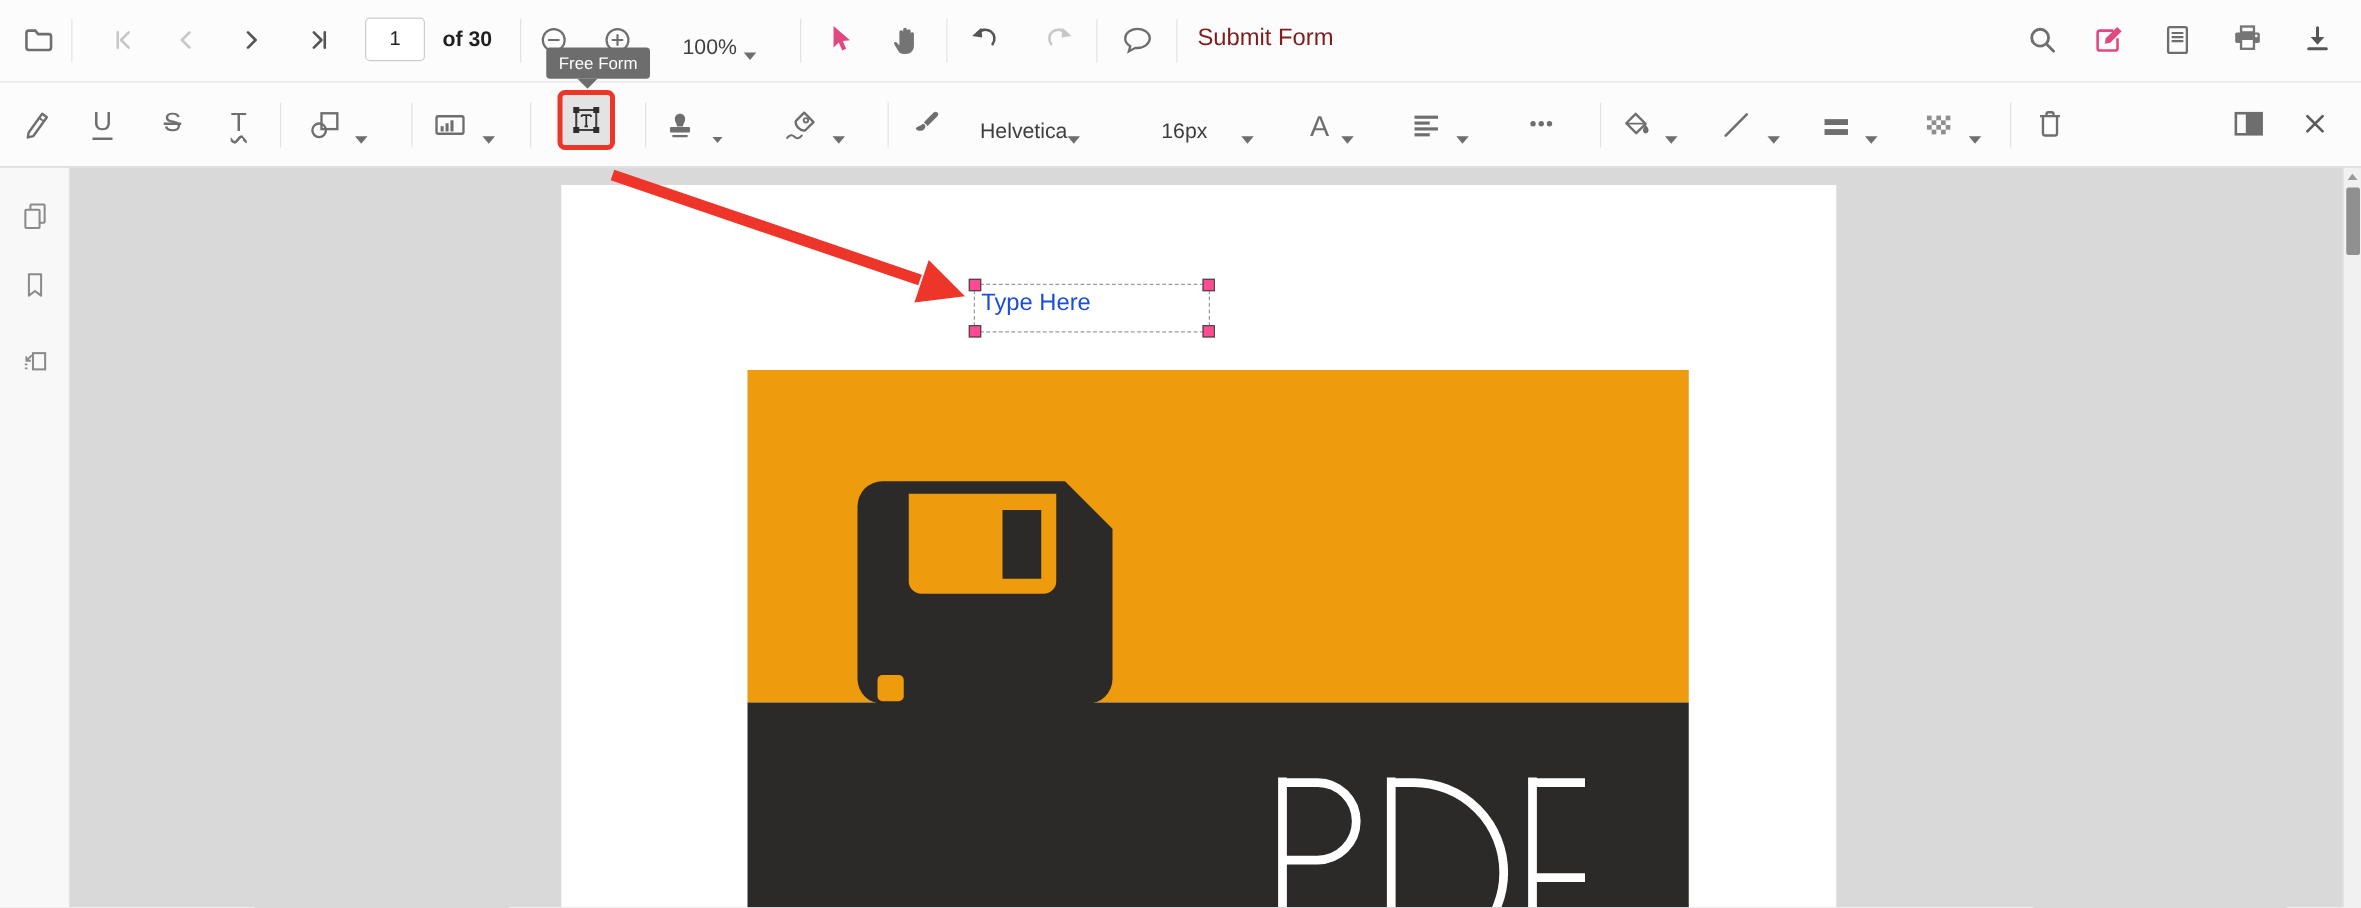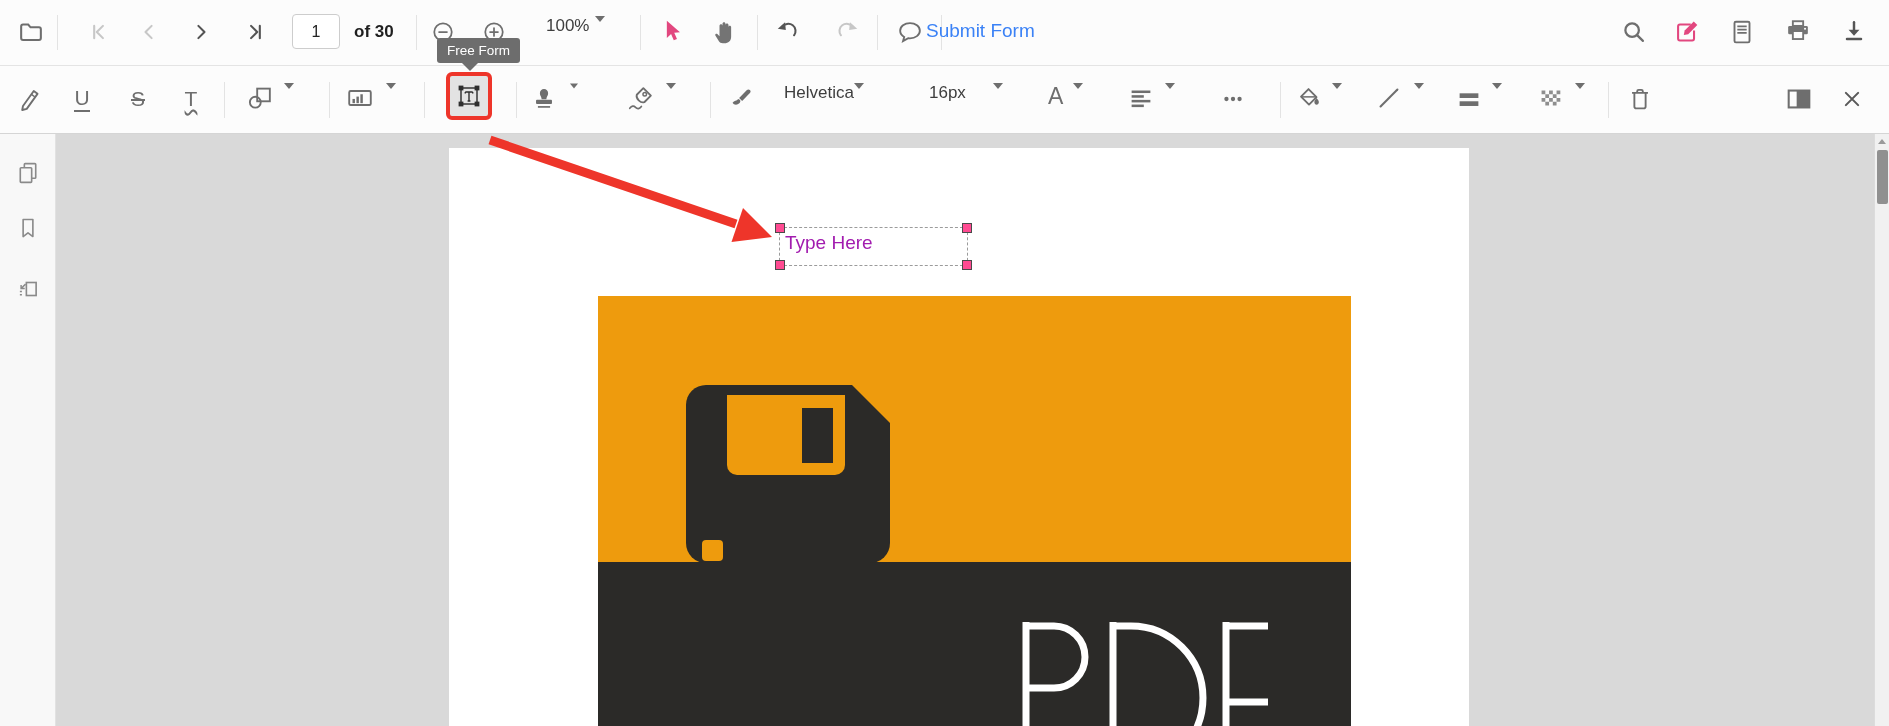--- a/index.html
+++ b/index.html
@@ -3,21 +3,21 @@
 <meta charset="utf-8">
 <style>
   html,body{margin:0;padding:0;background:#fff}
   #app{position:relative;width:1889px;height:726px;overflow:hidden;
        font-family:"Liberation Sans",sans-serif;background:#d9d9d9;-webkit-font-smoothing:antialiased}
   
   .row1{position:absolute;left:0;top:0;width:100%;height:65px;background:#fcfcfc;border-bottom:1px solid #e4e4e4;z-index:3}
   .row2{position:absolute;left:0;top:66px;width:100%;height:67px;background:#fcfcfc;border-bottom:1px solid #d5d5d5;z-index:3}
   .ib{position:absolute;width:32px;height:32px;display:flex;align-items:center;justify-content:center;cursor:pointer}
   .row1 .ib{top:16px}.row2 .ib{top:17px}
-  .dd{position:absolute;height:32px;display:flex;align-items:flex-start;cursor:pointer}
+  .dd{position:absolute;height:32px;display:flex;align-items:flex-end;cursor:pointer}
   .row1 .dd{top:16px}.row2 .dd{top:17px}
   .vd1{position:absolute;top:15px;height:35px;width:1px;background:#e3e3e3}
   .vd2{position:absolute;top:16px;height:36px;width:1px;background:#e3e3e3}
   .car{width:0;height:0;border-left:5.5px solid transparent;border-right:5.5px solid transparent;border-top:6.5px solid #6e6e6e}
   .tl{font-size:17px;color:#3e3e3e;white-space:nowrap}
   .glyph{font-size:21px;color:#6e6e6e}
   svg{display:block}
   
   .sidebar{position:absolute;left:0;top:134px;width:55px;height:592px;background:#f8f8f8;border-right:1px solid #e2e2e2;z-index:2}
   .sb{position:absolute;left:10px;width:36px;height:36px;display:flex;align-items:center;justify-content:center;cursor:pointer}
@@ -26,21 +26,21 @@
   .page{position:absolute;left:393px;top:14px;width:1020px;height:600px;background:#fff}
   .banner{position:absolute;left:149px;top:148px;width:753px;height:266px;background:#EE9B0D}
   .band{position:absolute;left:149px;top:414px;width:753px;height:200px;background:#2B2A28}
   .floppy{position:absolute;left:237px;top:237px;width:204px;height:178px;background:#2B2A28;border-radius:20px;border-top-right-radius:0}
   .floppy .cut{position:absolute;right:-1px;top:-1px;width:0;height:0;border-top:40px solid #EE9B0D;border-left:40px solid transparent}
   .flabel{position:absolute;left:41px;top:10px;width:118px;height:80px;background:#EE9B0D;border-radius:0 0 10px 10px}
   .shutter{position:absolute;left:75px;top:13px;width:31px;height:55px;background:#2B2A28}
   .wp{position:absolute;left:16px;top:155px;width:21px;height:21px;background:#EE9B0D;border-radius:4px}
   
   .annot{position:absolute;left:723px;top:93px;width:189px;height:39px;border:1px dashed #9b9b9b;box-sizing:border-box;cursor:move}
-  .annot-text{font-size:19px;color:#a21caf;padding:4px 0 0 5px;white-space:nowrap}
+  .annot-text{font-size:19px;color:#1d4ed8;padding:4px 0 0 5px;white-space:nowrap}
   .hd{position:absolute;width:10px;height:10px;background:#FF4B92;border:1px solid #4a4a4a;box-sizing:border-box}
   
   .arrow-ov{position:absolute;left:470px;top:125px;z-index:5;pointer-events:none}
   .tooltip{position:absolute;left:437px;top:38px;background:#6d6d6d;color:#fff;font-size:13.5px;
            padding:5px 10px;border-radius:3px;z-index:10;white-space:nowrap}
   .tooltip .tt-arrow{position:absolute;left:25px;bottom:-8px;width:0;height:0;
            border-left:8px solid transparent;border-right:8px solid transparent;border-top:8px solid #6d6d6d}
   
   .ft-btn{position:absolute;left:446px;top:6px;width:46px;height:48px;box-sizing:border-box;
           border:4px solid #EE352A;border-radius:6px;background:#e3e3e3;
@@ -138,21 +138,21 @@
     <div class="vd1" style="left:877px"></div>
 
     <div class="ib" style="left:894px">
       <svg width="30" height="30" viewBox="0 0 32 32">
         <path d="M16 6.5c-5.8 0-10.5 3.7-10.5 8.2 0 2.7 1.7 5.1 4.3 6.6L8.6 25.8l5.5-3.1c.6.1 1.2.1 1.9.1 5.8 0 10.5-3.7 10.5-8.2S21.8 6.5 16 6.5z" fill="none" stroke="#6e6e6e" stroke-width="2"></path>
       </svg>
     </div>
 
     <div class="vd1" style="left:941px"></div>
 
-    <span style="position:absolute;left:926px;top:20px;font-size:19px;color:#3b82f6;cursor:pointer">Submit Form</span>
+    <span style="position:absolute;left:958px;top:20px;font-size:19px;color:#7f1d1d;cursor:pointer">Submit Form</span>
 
     <div class="ib" style="left:1618px">
       <svg width="30" height="30" viewBox="0 0 32 32">
         <circle cx="14" cy="14" r="7.2" fill="none" stroke="#6e6e6e" stroke-width="2.4"></circle>
         <path d="M19.6 19.6 L25.5 25.5" stroke="#6e6e6e" stroke-width="2.4" stroke-linecap="round"></path>
       </svg>
     </div>
     <div class="ib" style="left:1671px">
       <svg width="30" height="30" viewBox="0 0 32 32">
         <path d="M20 8 H8.5 a2 2 0 0 0 -2 2 v13 a2 2 0 0 0 2 2 h13 a2 2 0 0 0 2 -2 V14.5" fill="none" stroke="#E2477F" stroke-width="2.2"></path>

